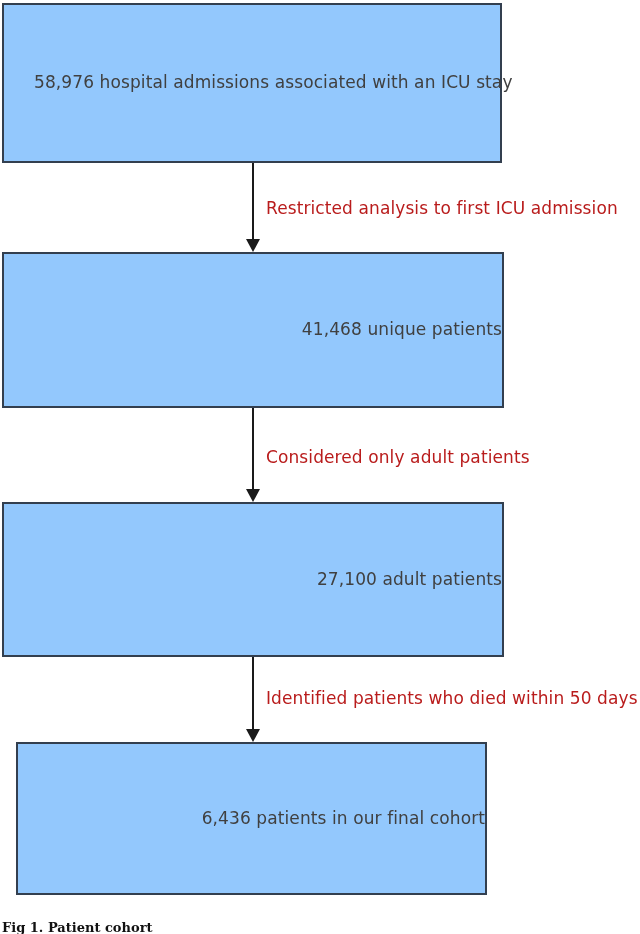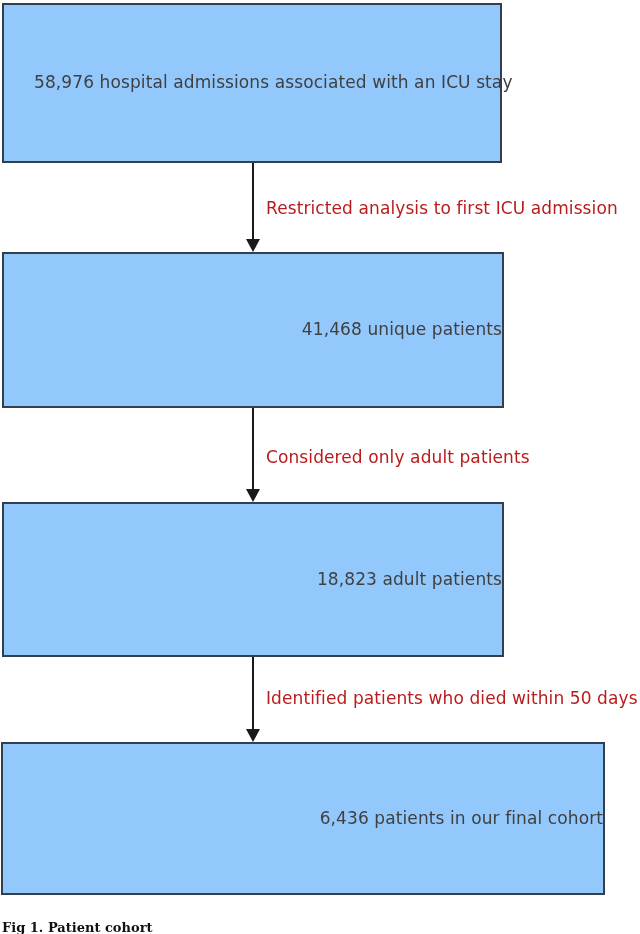--- a/index.html
+++ b/index.html
@@ -44,21 +44,21 @@
   .flow-box.align-left .box-label {
     padding-left: 9px;
   }
   .flow-box.align-center {
     justify-content: flex-end;
   }
 
   #box-1 { left: 2px;  top: 3px;   width: 500px; height: 160px; }
   #box-2 { left: 2px;  top: 252px; width: 502px; height: 156px; }
   #box-3 { left: 2px;  top: 502px; width: 502px; height: 155px; }
-  #box-4 { left: 1px;  top: 742px; width: 604px; height: 153px; }
+  #box-4 { left: 16px;  top: 742px; width: 471px; height: 153px; }
 
   
   .connector {
     position: absolute;
     left: 249px;
     width: 7px;
   }
   .connector .shaft {
     position: absolute;
     left: 3px;
@@ -135,21 +135,21 @@
     <span class="box-label">41,468 unique patients</span>
   </div>
 
   <div class="connector" id="connector-2">
     <div class="shaft"></div>
     <div class="head"></div>
   </div>
   <div class="arrow-label" id="arrow-label-2">Considered only adult patients</div>
 
   <div class="flow-box align-center" id="box-3">
-    <span class="box-label">18,823 adult patients</span>
+    <span class="box-label">27,100 adult patients</span>
   </div>
 
   <div class="connector" id="connector-3">
     <div class="shaft"></div>
     <div class="head"></div>
   </div>
   <div class="arrow-label" id="arrow-label-3">Identified patients who died within 50 days</div>
 
   <div class="flow-box align-center" id="box-4">
     <span class="box-label">6,436 patients in our final cohort</span>

